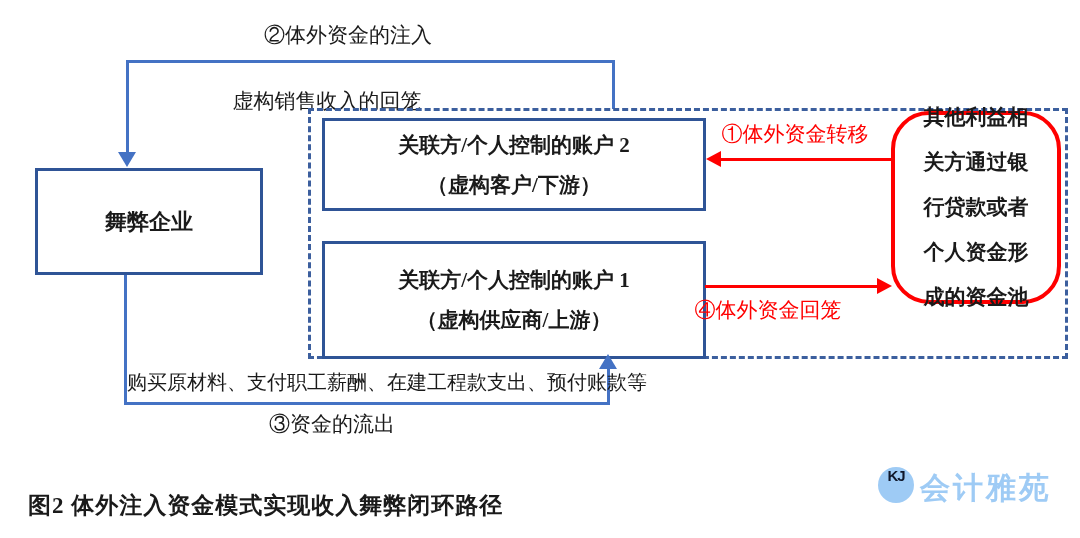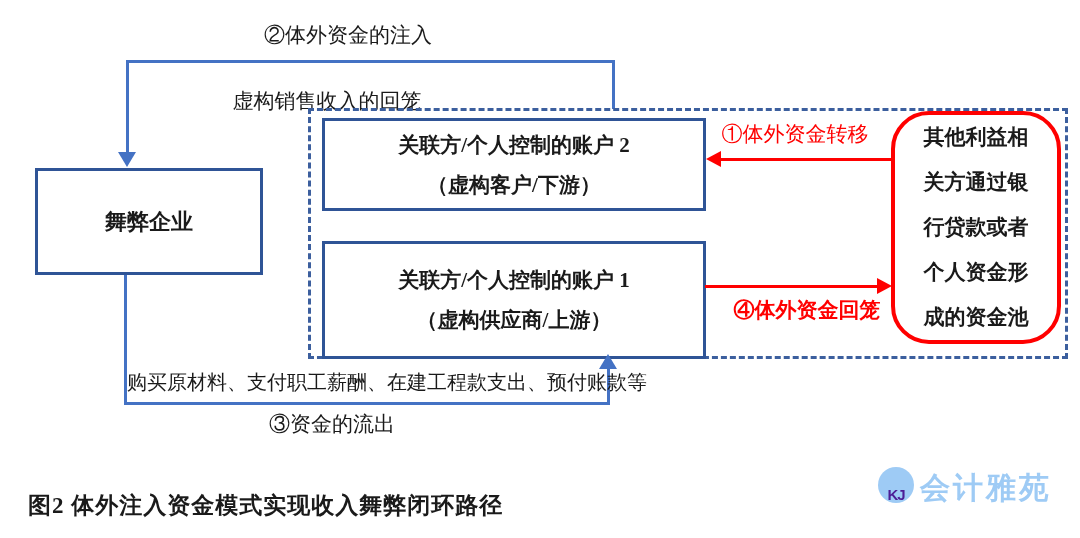--- a/index.html
+++ b/index.html
@@ -29,21 +29,21 @@
   }
   .poolbox{
     position:absolute;box-sizing:border-box;border:4px solid var(--red,#FF0000);border-radius:38px;
     background:#ffffff;display:flex;flex-direction:column;align-items:center;justify-content:center;
     font-weight:bold;font-size:21px;line-height:45px;text-align:center;
   }
   .caption{position:absolute;font-weight:bold;font-size:23px;letter-spacing:1px;white-space:nowrap;
     font-family:"Liberation Serif","DejaVu Serif",serif;}
   .logo-circle{
     position:absolute;width:36px;height:36px;border-radius:50%;background:var(--brand-blue,#9ECBF5);
-    display:flex;align-items:flex-end;justify-content:center;color:#4c1d95;font-weight:bold;
+    display:flex;align-items:flex-start;justify-content:center;color:#0f172a;font-weight:bold;
     font-size:15px;letter-spacing:-1px;font-family:"Liberation Sans","DejaVu Sans",sans-serif;
   }
   .brand-name{
     position:absolute;font-weight:bold;font-size:30px;letter-spacing:3px;color:var(--brand-blue,#9ECBF5);
     white-space:nowrap;font-family:"Liberation Sans","DejaVu Sans",sans-serif;
   }
   .acct-title{font-size:21px;line-height:40px;}
   .acct-sub{font-size:21px;line-height:40px;}
 </style>
 </head>
@@ -74,23 +74,23 @@
     <span class="acct-title">关联方/个人控制的账户 1</span>
     <span class="acct-sub">（虚构供应商/上游）</span>
   </div>
 
   <div class="redline" style="left:710px;top:158px;width:183px;"></div>
   <div class="tri tri-left" style="left:706px;top:151px;"></div>
   <div class="lbl red" style="left:700px;top:120px;width:190px;">①体外资金转移</div>
 
   <div class="redline" style="left:705px;top:285px;width:173px;"></div>
   <div class="tri tri-right" style="left:877px;top:278px;"></div>
-  <div class="lbl red" style="left:712px;top:296px;width:190px;font-weight:bold;">④体外资金回笼</div>
+  <div class="lbl red" style="left:673px;top:296px;width:190px;">④体外资金回笼</div>
 
-  <div class="poolbox" style="left:891px;top:111px;width:170px;height:233px;">
+  <div class="poolbox" style="left:891px;top:111px;width:170px;height:193px;">
     <span>其他利益相</span>
     <span>关方通过银</span>
     <span>行贷款或者</span>
     <span>个人资金形</span>
     <span>成的资金池</span>
   </div>
 
   <div class="vline" style="left:124px;top:275px;height:130px;"></div>
   <div class="hline" style="left:124px;top:402px;width:486px;"></div>
   <div class="vline" style="left:607px;top:369px;height:36px;"></div>

